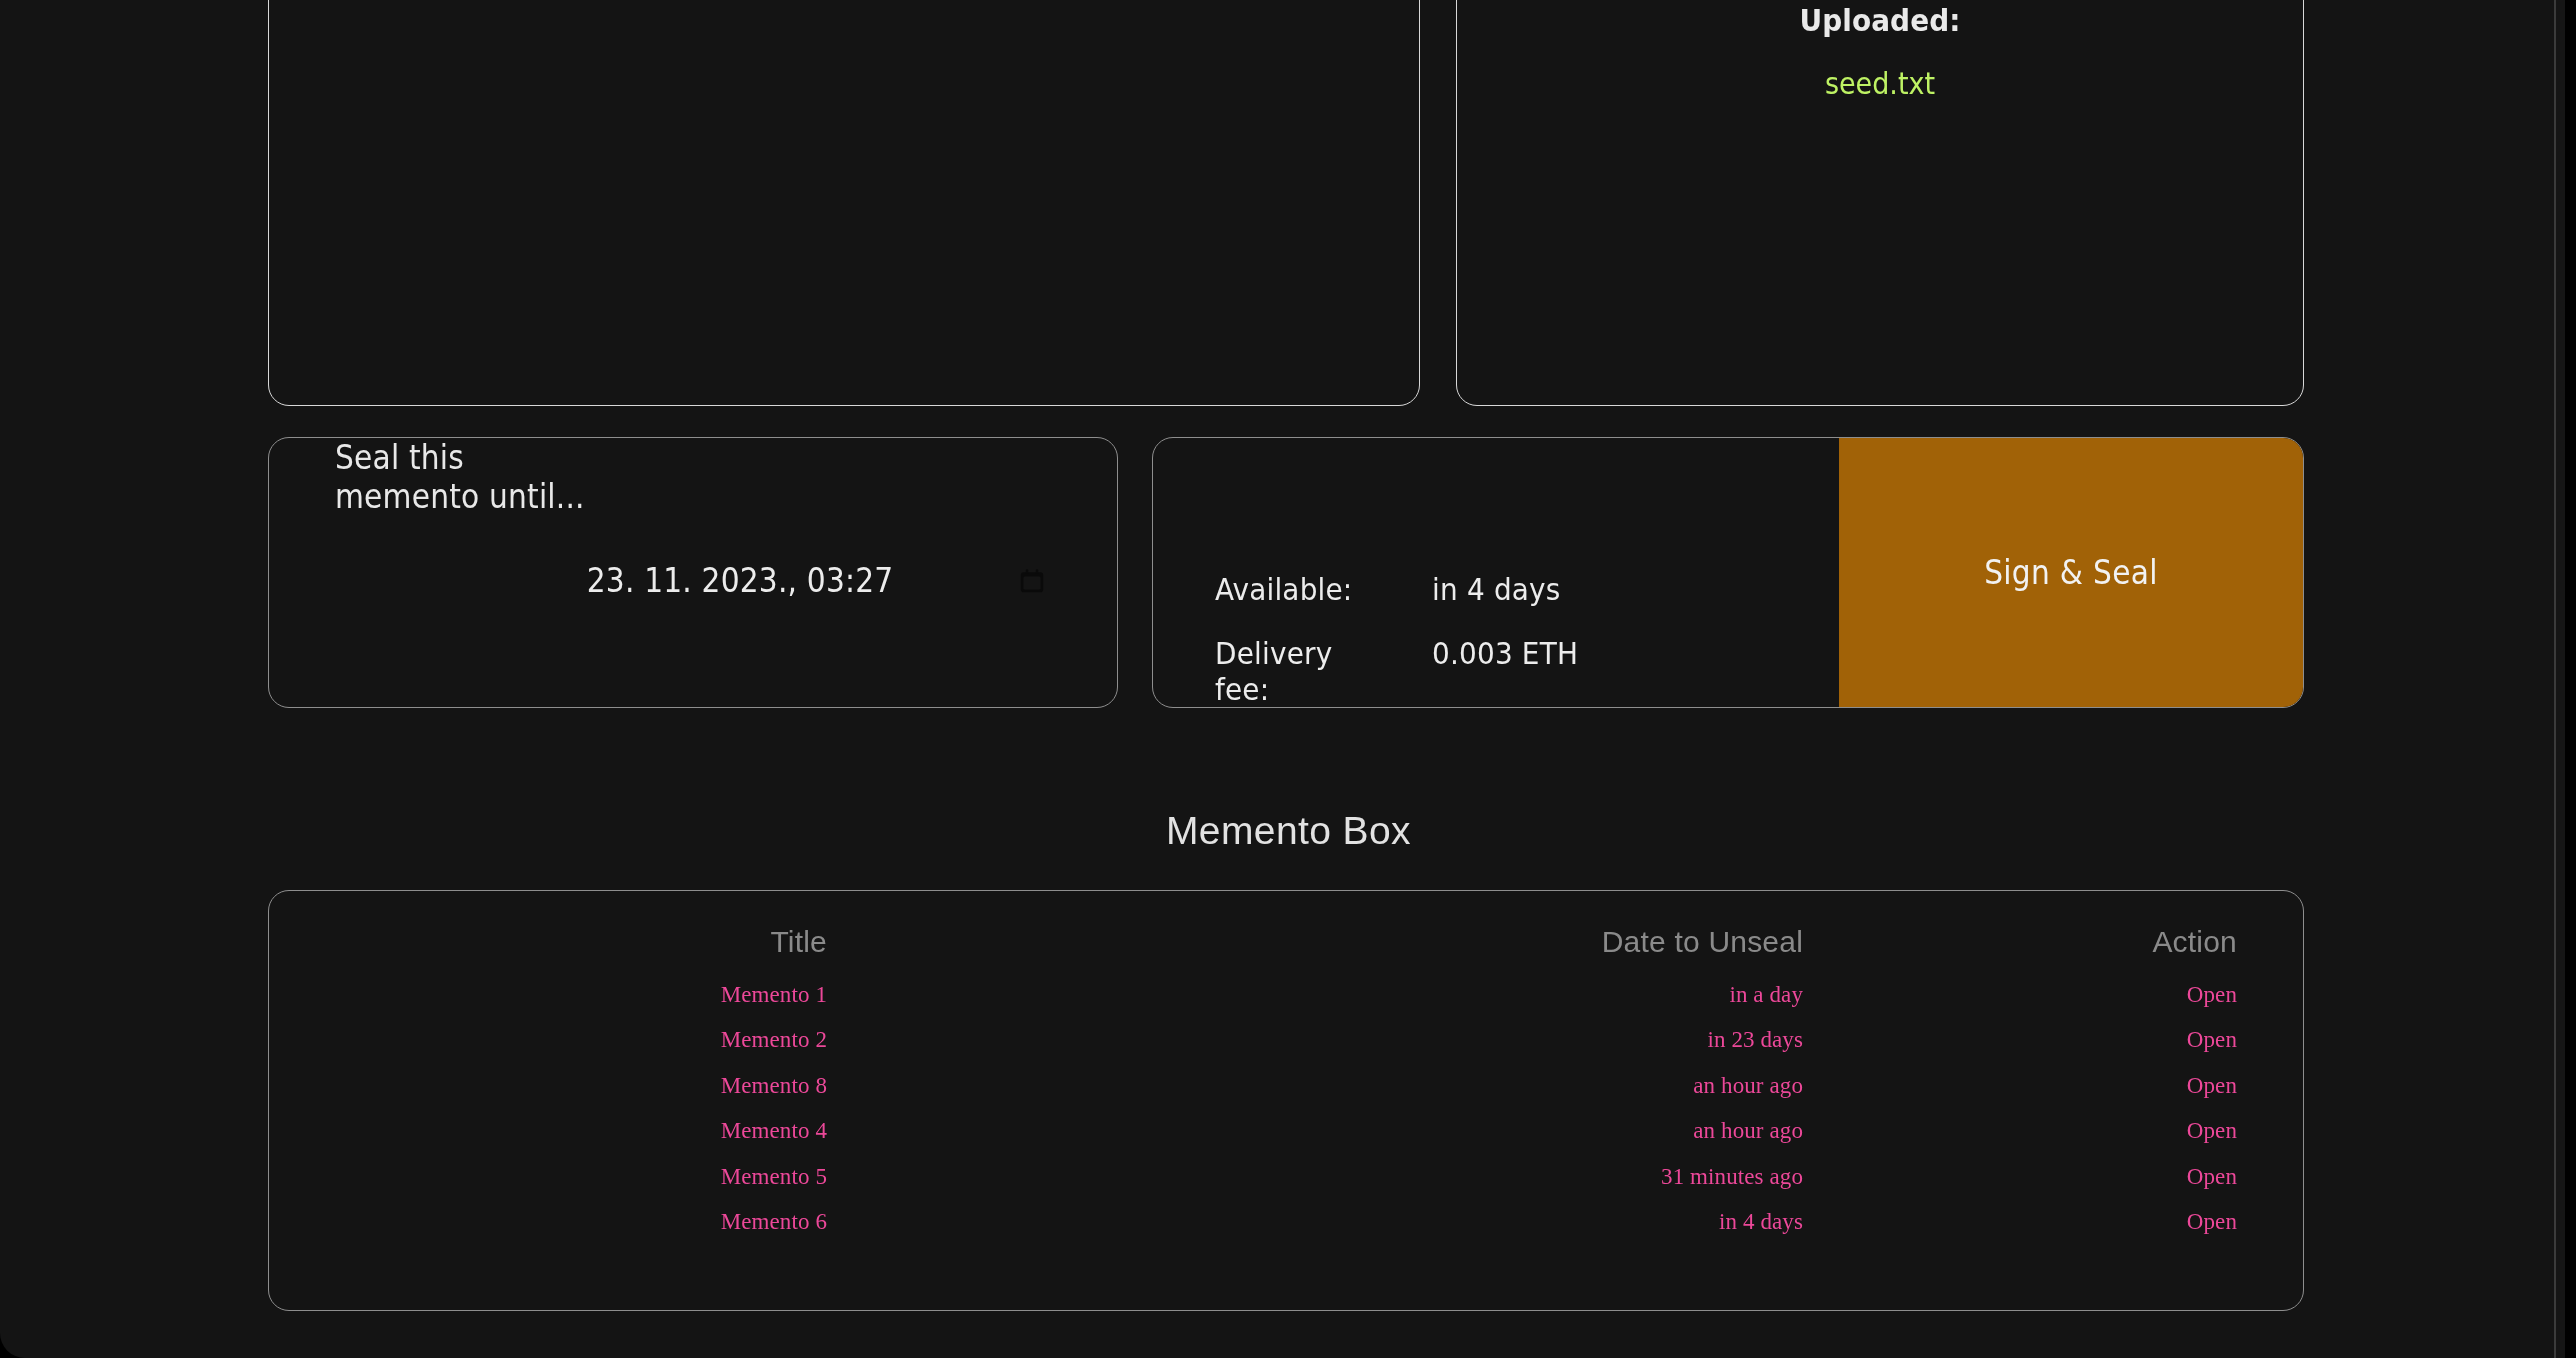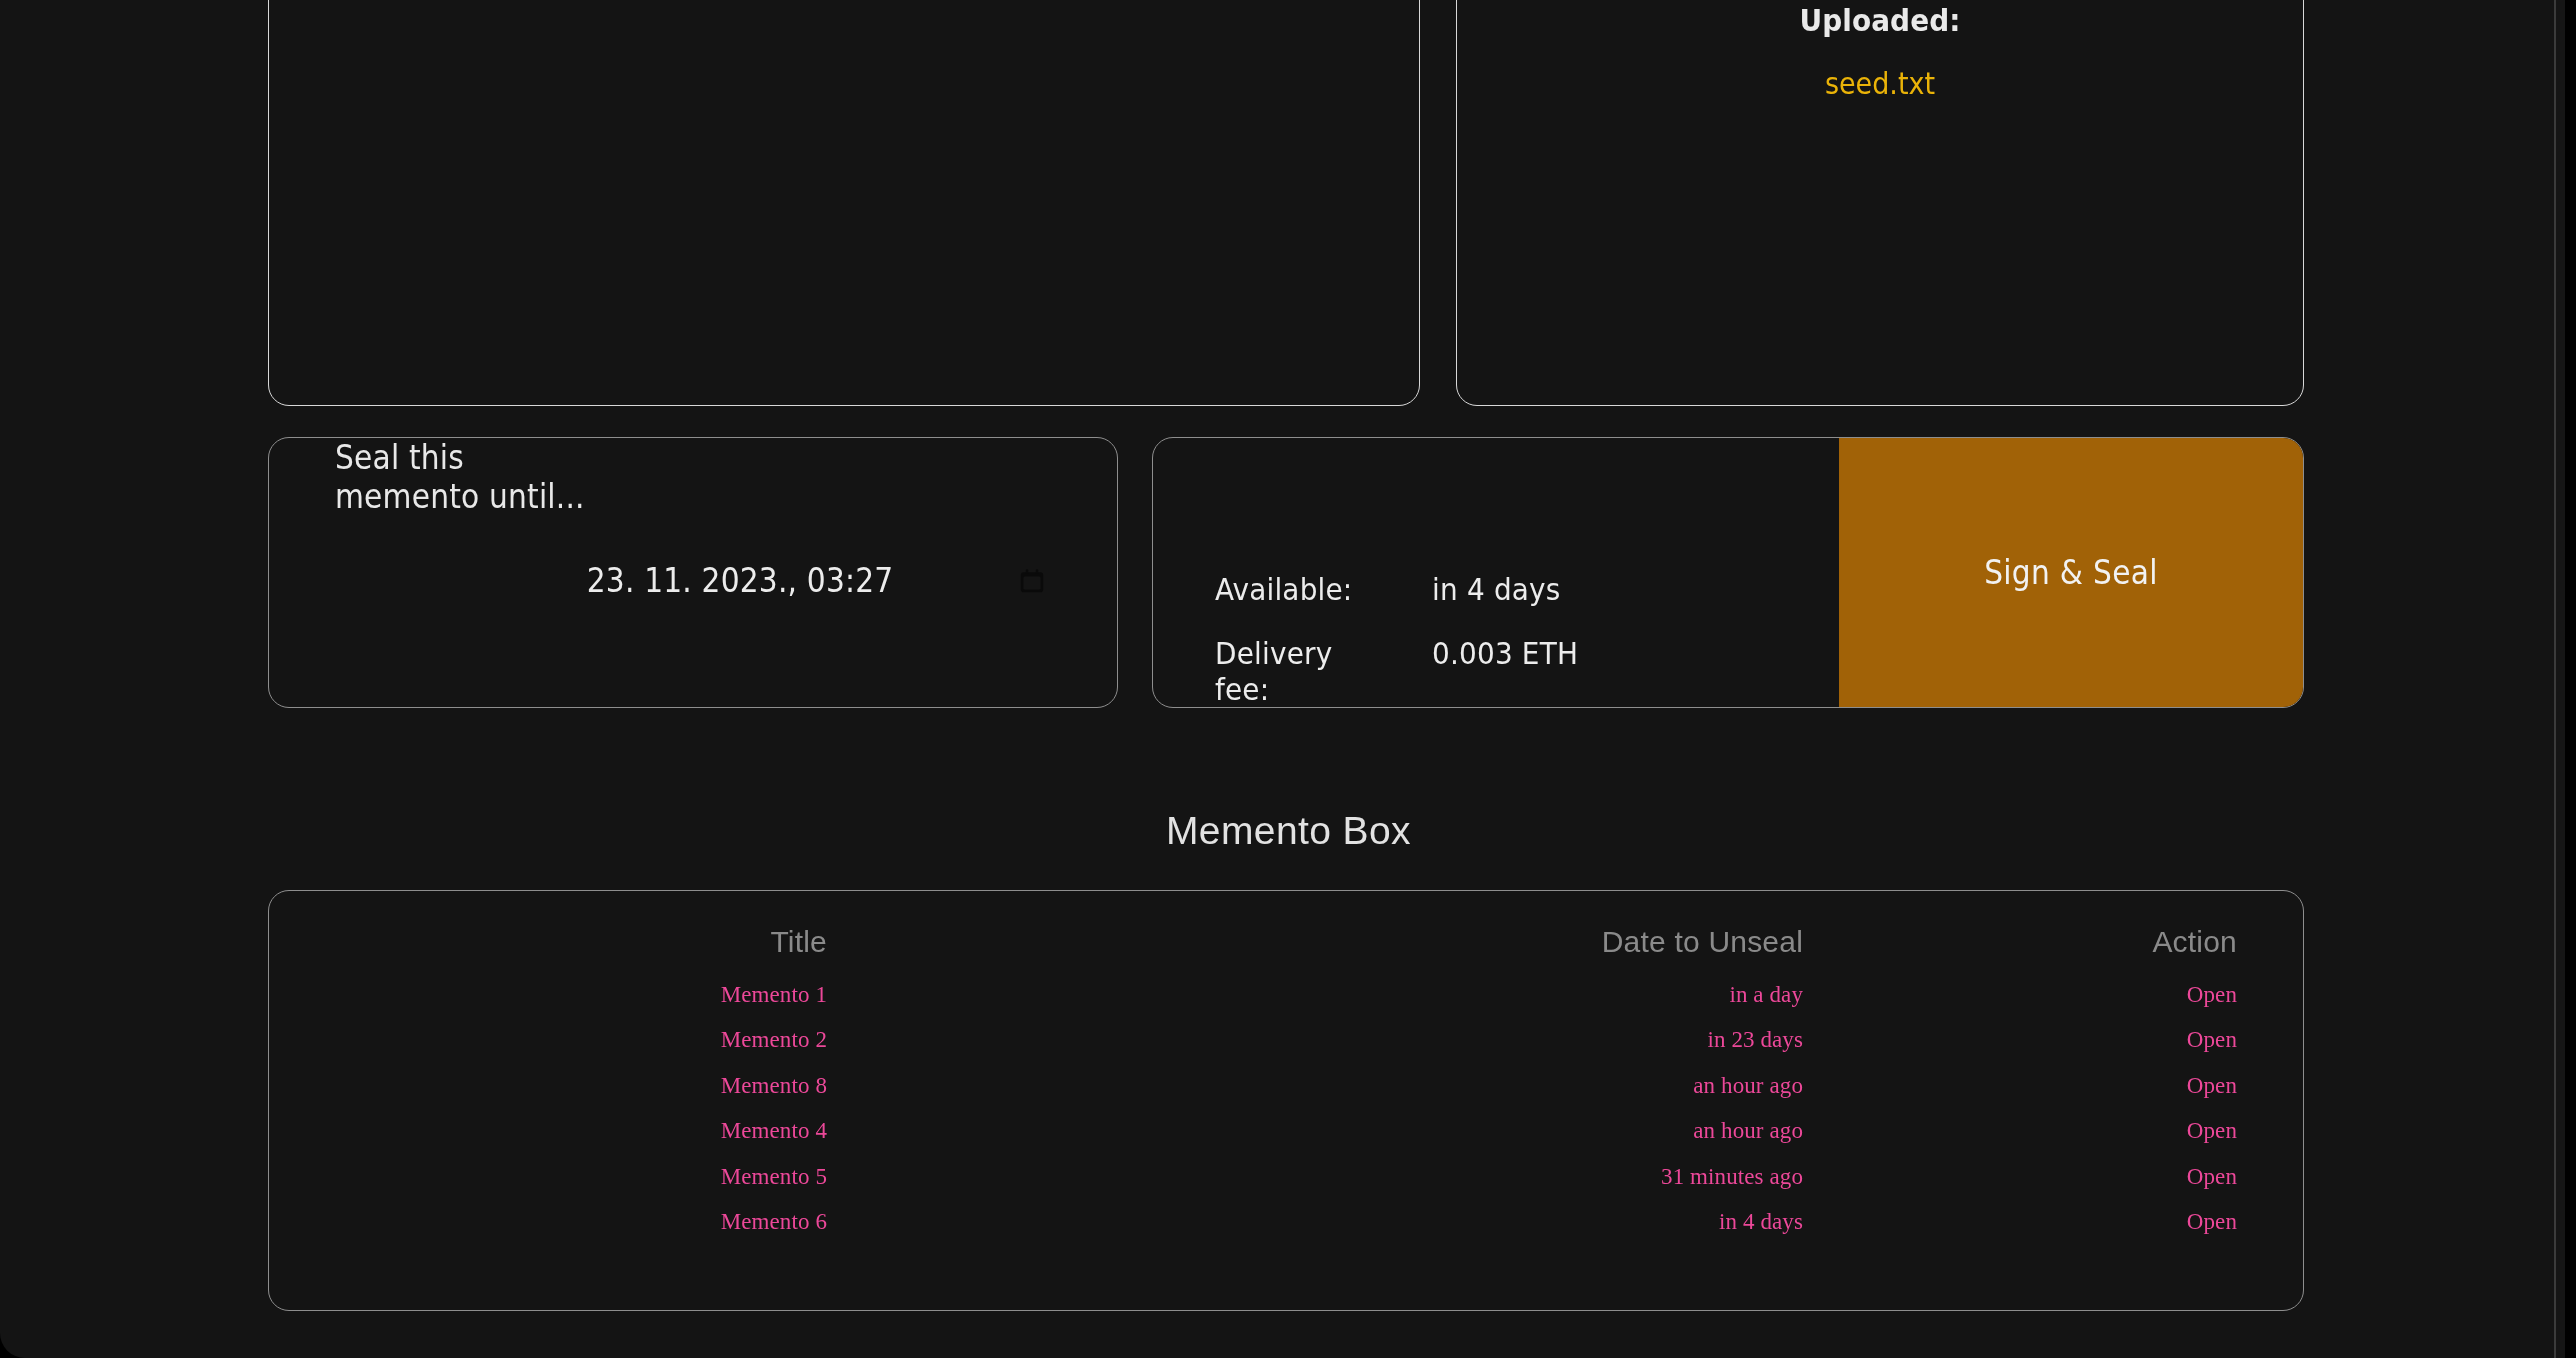--- a/index.html
+++ b/index.html
@@ -71,21 +71,21 @@
     font-weight: 700;
     font-size: 31px;
     color: #e9e9e9;
     letter-spacing: 0.1px;
   }
 
   #upload-card .uploaded-file {
     font-family: "DejaVu Sans Condensed", "Liberation Sans Narrow", "Liberation Sans", sans-serif;
     font-weight: 400;
     font-size: 30px;
-    color: #eab308;
+    color: #bef264;
     margin-top: 27.6px;
   }
 
   
   #date-card {
     left: 268px;
     top: 437px;
     width: 850px;
     height: 271px;
     padding: 0 66px;

